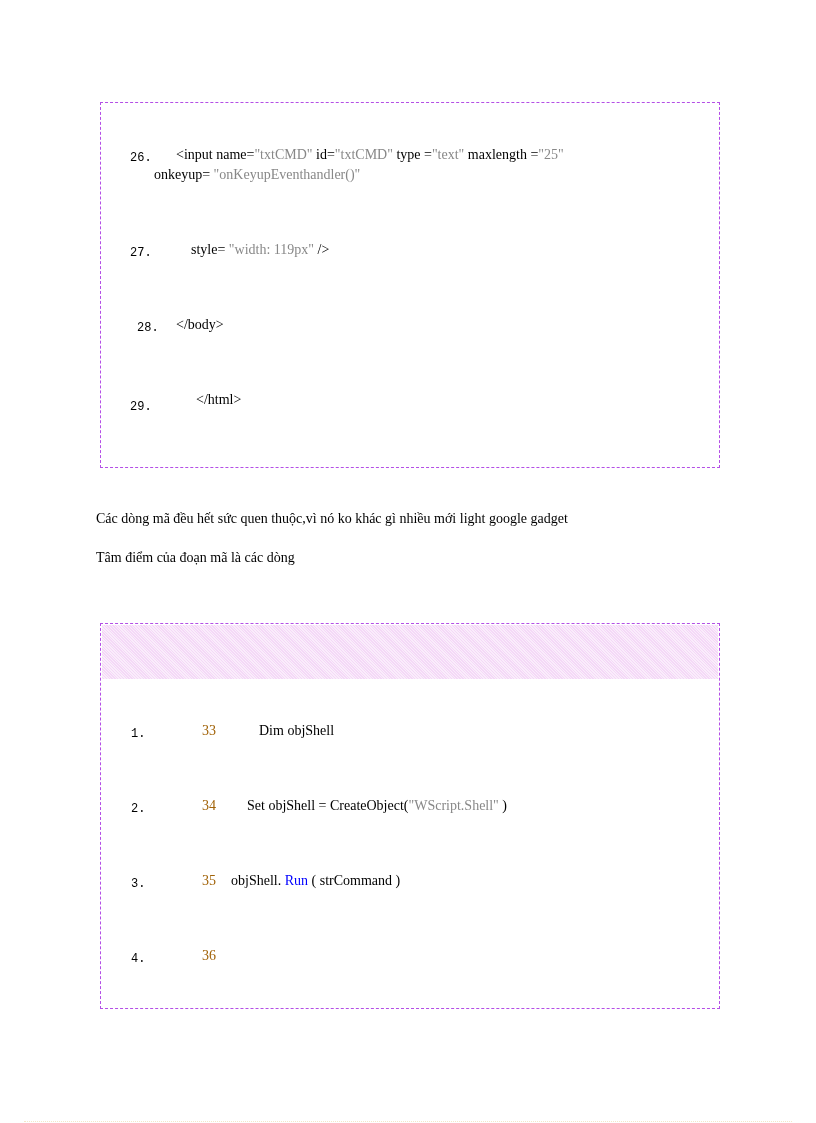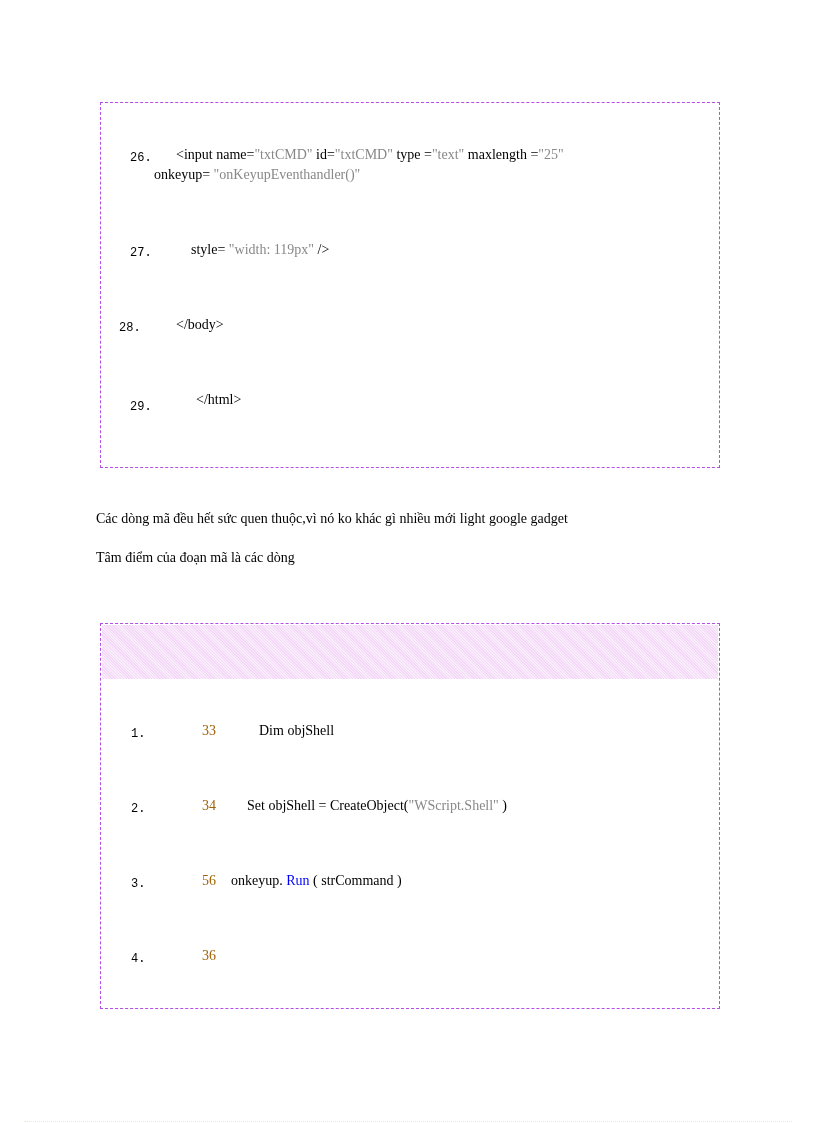--- a/index.html
+++ b/index.html
@@ -30,21 +30,21 @@
 </div>
 <div class="line" style="left:154px; top:167px;">
   <span>onkeyup= </span><span class="gray">"onKeyupEventhandler()"</span>
 </div>
 
 <span class="num" style="left:130px; top:246px;">27.</span>
 <div class="line" style="left:191px; top:242px;">
   <span>style= </span><span class="gray">"width:   119px"</span><span> /&gt;</span>
 </div>
 
-<span class="num" style="left:119px; top:321px;">28.</span>
+<span class="num" style="left:137px; top:321px;">28.</span>
 <div class="line" style="left:176px; top:317px;">
   <span>&lt;/body&gt;</span>
 </div>
 
 <span class="num" style="left:130px; top:400px;">29.</span>
 <div class="line" style="left:176px; top:392px;margin-left:20px;">
   <span>&lt;/html&gt;</span>
 </div>
 
 <div class="para" style="top:511px;">Các dòng mã đều hết sức quen thuộc,vì  nó ko khác gì nhiều  mới  light  google  gadget</div>
@@ -60,21 +60,21 @@
   <span>Dim  objShell</span>
 </div>
 
 <span class="num" style="left:131px; top:802px;">2.</span>
 <span class="line red" style="left:166px; top:798px;">34</span>
 <div class="line" style="left:231px; top:798px;margin-left:16px;">
   <span>Set objShell  = CreateObject(</span><span class="gray">"WScript.Shell"</span><span>  )</span>
 </div>
 
 <span class="num" style="left:131px; top:877px;">3.</span>
-<span class="line red" style="left:166px; top:873px;">56</span>
+<span class="line red" style="left:166px; top:873px;">35</span>
 <div class="line" style="left:231px; top:873px;">
-  <span>onkeyup. </span><span class="blue">Run</span><span> ( strCommand )</span>
+  <span>objShell. </span><span class="blue">Run</span><span> ( strCommand )</span>
 </div>
 
 <span class="num" style="left:131px; top:952px;">4.</span>
 <span class="line red" style="left:166px; top:948px;">36</span>
 
 <div class="footerdots"></div>
 
 </body></html>

